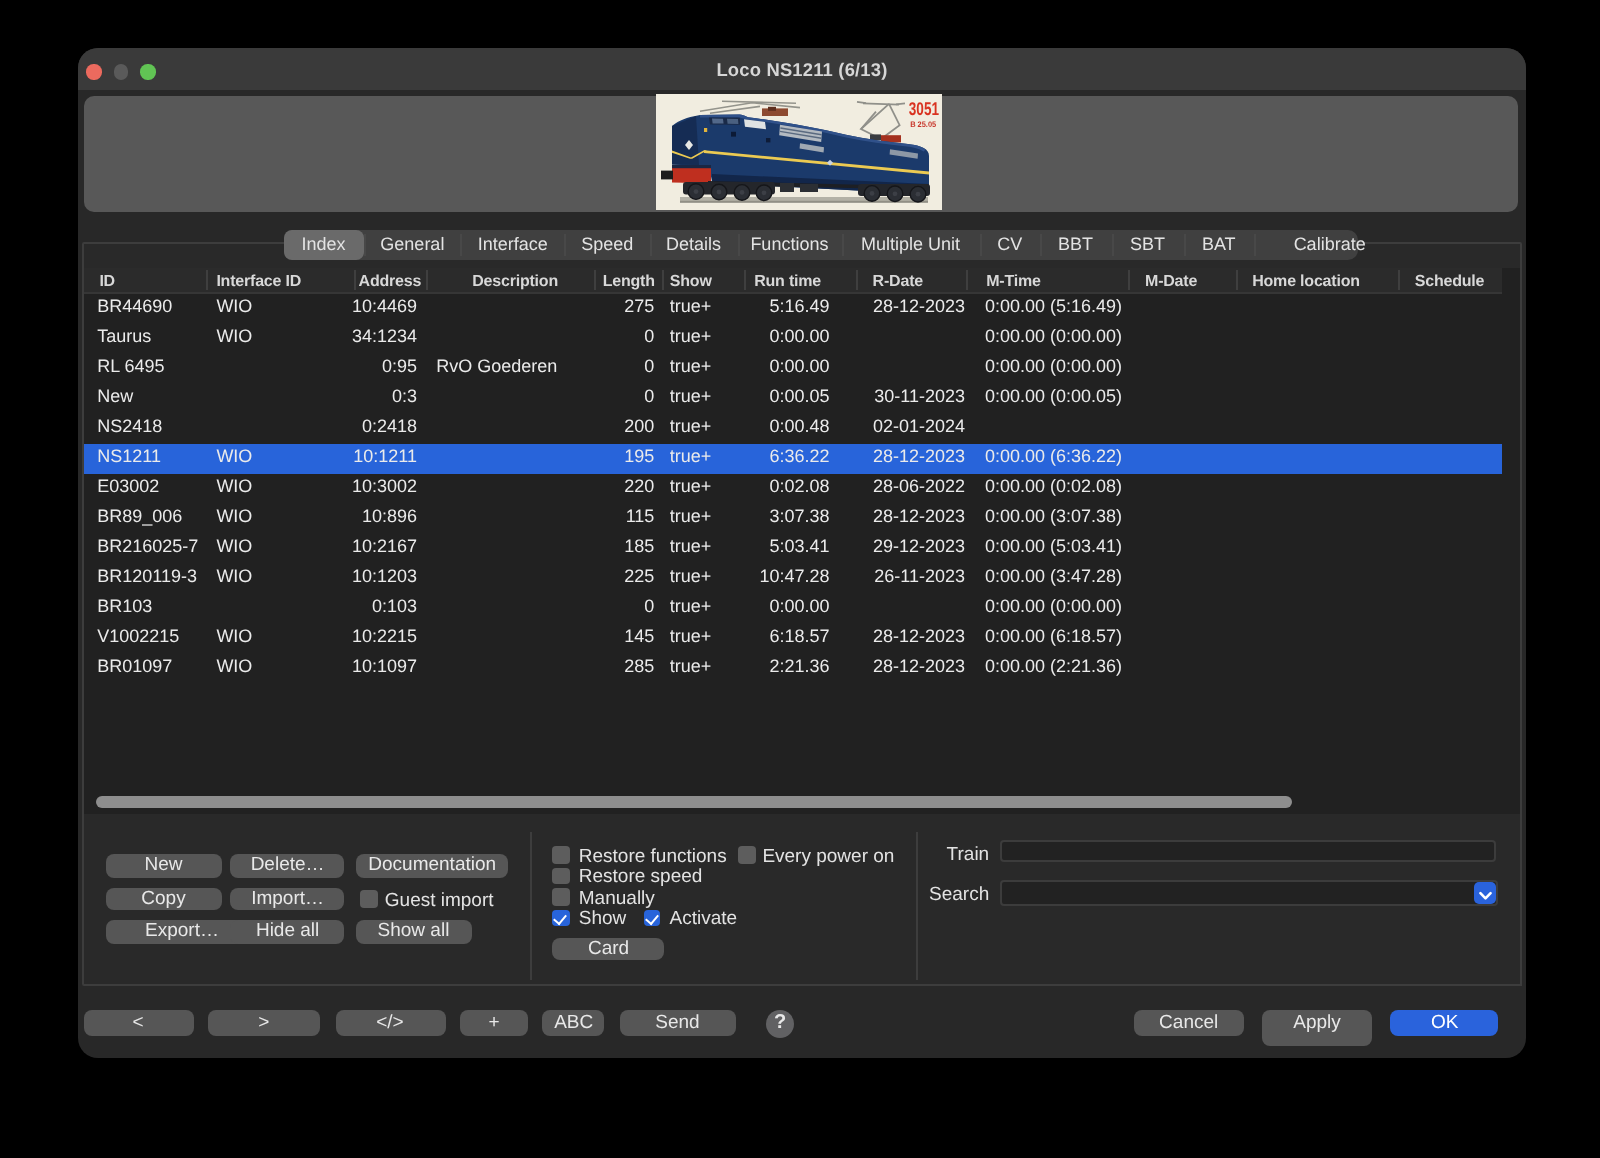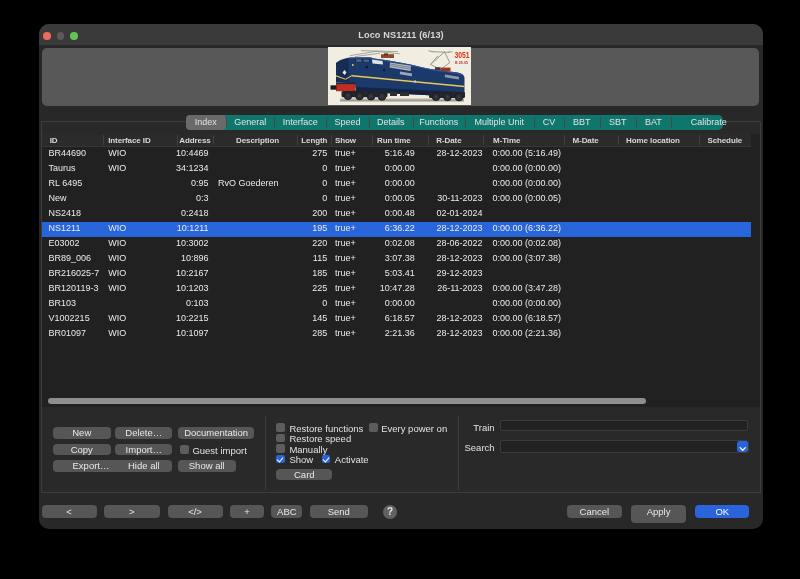--- a/index.html
+++ b/index.html
@@ -12,21 +12,21 @@
 .tl { position:absolute; top:8px; width:7.5px; height:7.5px; border-radius:50%; }
 #title { position:absolute; left:0; top:0; width:724px; height:21px;
   line-height:22px; text-align:center; color:#d6d6d6; font-size:9.2px;
   font-weight:bold; letter-spacing:0.1px; }
 #imgstrip { position:absolute; left:3px; top:24px; width:717px; height:58px;
   background:#585858; border-radius:5px; }
 #locoimg { position:absolute; left:289px; top:23px; width:143px; height:58px; }
 #notebook { position:absolute; left:2px; top:96.5px; width:719.5px; height:372px;
   border:1px solid #3d3d3d; background:#292929; border-radius:1px; }
 #tabstrip { position:absolute; left:102.5px; top:90.5px; height:15px;
-  display:flex; background:#0f766e; border-radius:5px; z-index:5;margin-left:44px; }
+  display:flex; background:#404040; border-radius:5px; z-index:5; }
 .tab { height:15px; line-height:15px; text-align:center; color:#e3e3e3;
   font-size:9px; position:relative; }
 .tab:not(.sel):not(.first)::before { content:""; position:absolute; left:0; top:2px;
   bottom:2px; width:1px; background:#484848; }
 .tab.sel { background:#6a6a6a; border-radius:4px; }
 
 #tablebox { position:absolute; left:3px; top:109.5px; width:718px; height:273px;
   background:#212121; }
 #thead { position:absolute; left:0; top:0; width:709.3px; height:13px;
   background:#2b2b2b; border-bottom:1px solid #363636; }
@@ -284,20 +284,21 @@
           <div class="c c9">0:00.00 (3:07.38)</div>
         </div>
       <div class="row">
           <div class="c c1">BR216025-7</div>
           <div class="c c2">WIO</div>
           <div class="c c3">10:2167</div>
           <div class="c c5">185</div>
           <div class="c c6">true+</div>
           <div class="c c7">5:03.41</div>
           <div class="c c8">29-12-2023</div>
+          <div class="c c9">0:00.00 (5:03.41)</div>
         </div>
       <div class="row">
           <div class="c c1">BR120119-3</div>
           <div class="c c2">WIO</div>
           <div class="c c3">10:1203</div>
           <div class="c c5">225</div>
           <div class="c c6">true+</div>
           <div class="c c7">10:47.28</div>
           <div class="c c8">26-11-2023</div>
           <div class="c c9">0:00.00 (3:47.28)</div>

